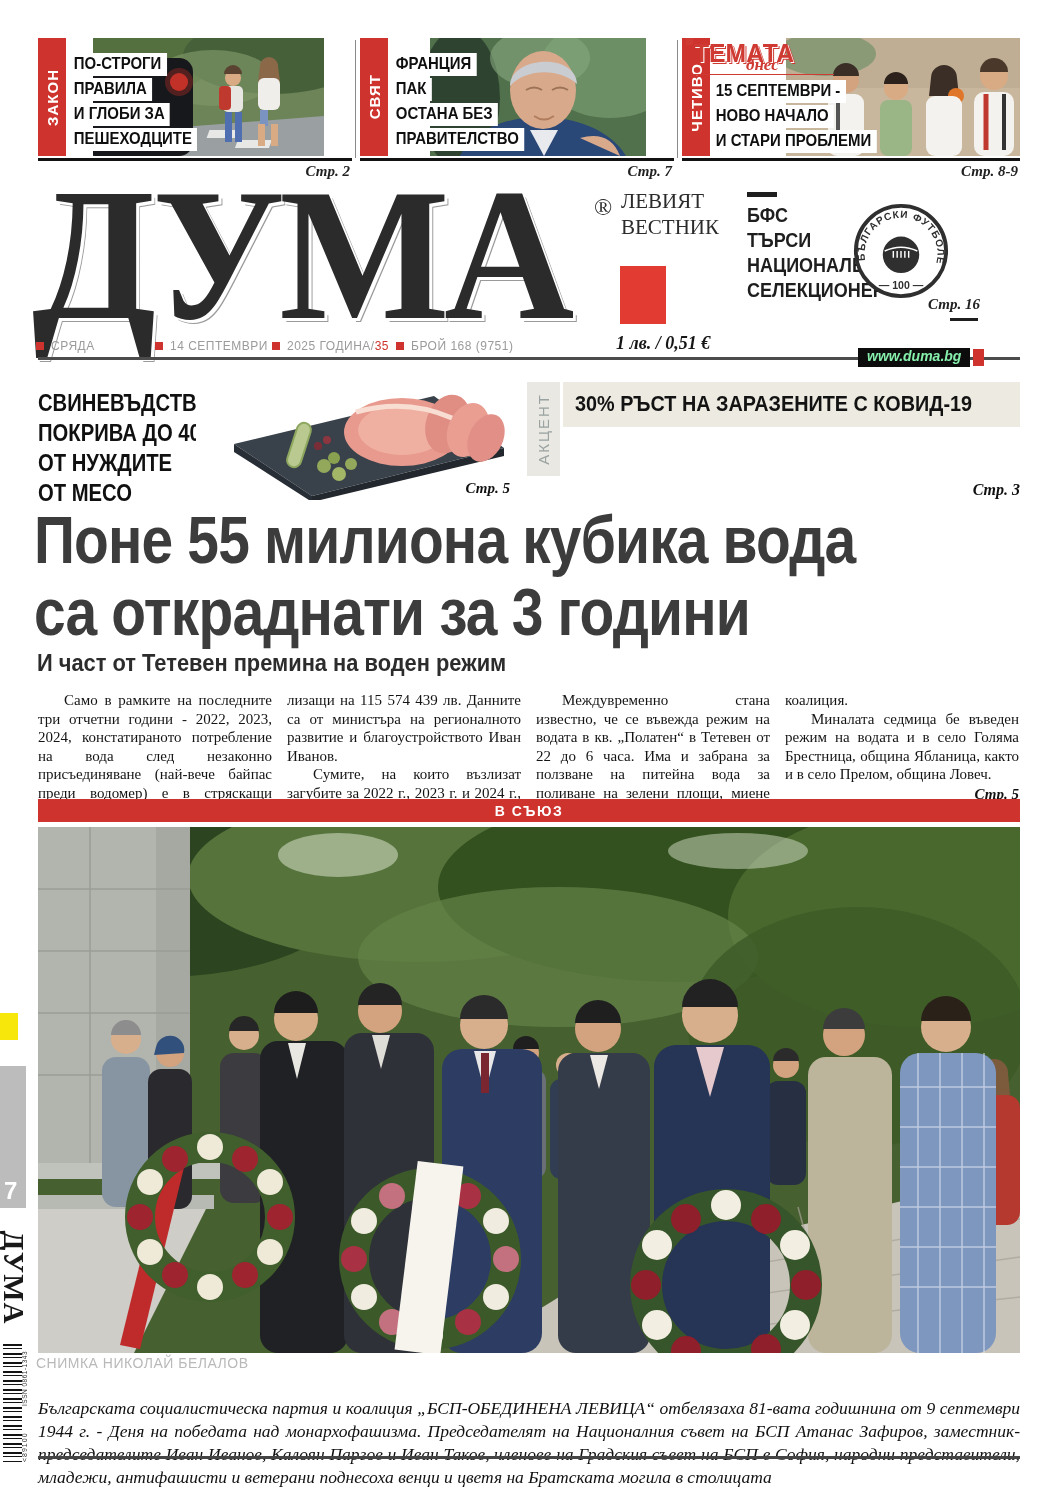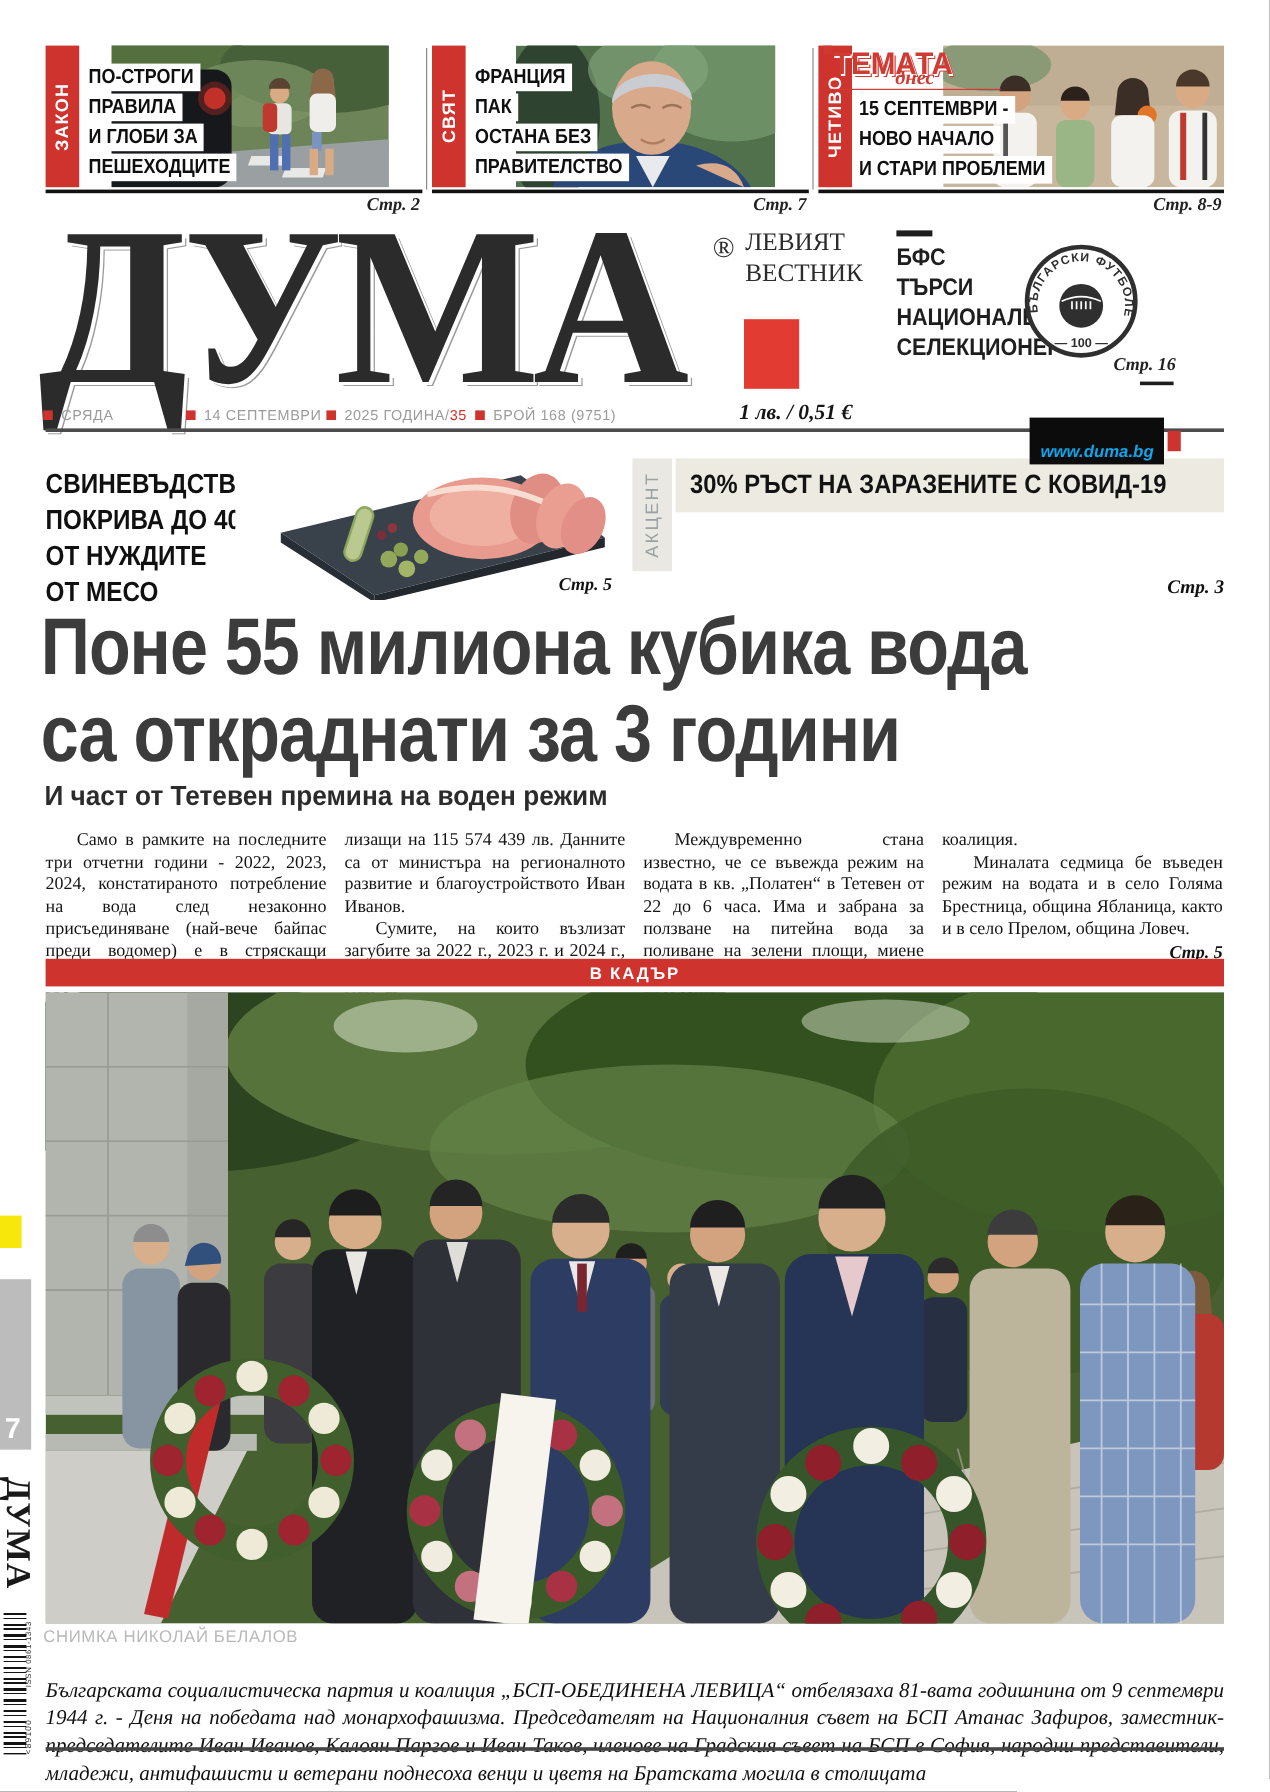--- a/index.html
+++ b/index.html
@@ -56,22 +56,22 @@
   .fb-bar2{position:absolute;left:950px;top:318px;width:28px;height:3px;background:#1e1e1e;}
   
   .dl-item{position:absolute;top:339px;font-size:12px;letter-spacing:.5px;color:#9b9b9b;
     display:flex;align-items:center;}
   .dl-sq{width:8px;height:8px;background:var(--red);display:inline-block;margin-right:7px;}
   .dl-accent{color:var(--red);}
   .price{position:absolute;left:616px;top:333px;font-family:"Liberation Serif",serif;
     font-style:italic;font-weight:bold;font-size:18px;color:#161616;}
   .dl-rule{position:absolute;left:38px;top:357px;width:982px;height:3px;background:#4c4c4c;}
   .site{position:absolute;left:858px;top:348px;display:flex;align-items:center;z-index:3;}
-  .site-box{background:#0c0c0c;color:#0ea5e9;font-style:italic;font-weight:bold;font-size:14px;
-    padding:20px 9px 3px 9px;}
+  .site-box{background:#0c0c0c;color:#86efac;font-style:italic;font-weight:bold;font-size:14px;
+    padding:0 9px 3px 9px;}
   .site-sq{width:11px;height:17px;background:var(--red);margin-left:3px;}
   
   .pork-lines{position:absolute;left:38px;top:388px;font-weight:bold;font-size:23px;
     line-height:30px;color:#101010;transform:scaleX(.88);transform-origin:0 0;white-space:nowrap;}
   .meat{position:absolute;left:196px;top:382px;width:318px;height:118px;}
   .meat svg{display:block;width:100%;height:100%;}
   .pork-page{position:absolute;left:430px;top:480px;width:80px;text-align:right;
     font-family:"Liberation Serif",serif;font-style:italic;font-weight:bold;font-size:15px;}
   .accent-label{position:absolute;left:527px;top:382px;width:33px;height:94px;background:#e9e8e3;
     display:flex;align-items:center;justify-content:center;}
@@ -376,21 +376,21 @@
     <div class="col">
       <p class="ind">Междувременно стана известно, че се въвежда режим на водата в кв. „Полатен“ в Тетевен от 22 до 6 часа. Има и забрана за ползване на питейна вода за поливане на зелени площи, миене на балкони, улици и моторни превозни</p>
     </div>
     <div class="col">
       <p>коалиция.</p>
       <p class="ind">Миналата седмица бе въведен режим на водата и в село Голяма Брестница, община Ябланица, както и в село Прелом, община Ловеч.</p>
       <div class="lead-page">Стр. 5</div>
     </div>
   </div>
 
-  <div class="kicker">В КАДЪР</div>
+  <div class="kicker">В СЪЮЗ</div>
 
   <div class="photo">
     <svg viewBox="0 0 982 526" preserveAspectRatio="none">
       <rect width="982" height="526" fill="#47602f"></rect>
       <ellipse cx="120" cy="70" rx="190" ry="80" fill="#2c441f"></ellipse>
       <ellipse cx="380" cy="50" rx="230" ry="85" fill="#56733b"></ellipse>
       <ellipse cx="640" cy="60" rx="240" ry="95" fill="#33511e"></ellipse>
       <ellipse cx="880" cy="90" rx="190" ry="110" fill="#49682e"></ellipse>
       <ellipse cx="520" cy="130" rx="200" ry="70" fill="#648348" opacity=".7"></ellipse>
       <ellipse cx="820" cy="200" rx="170" ry="120" fill="#3c5a26" opacity=".8"></ellipse>

